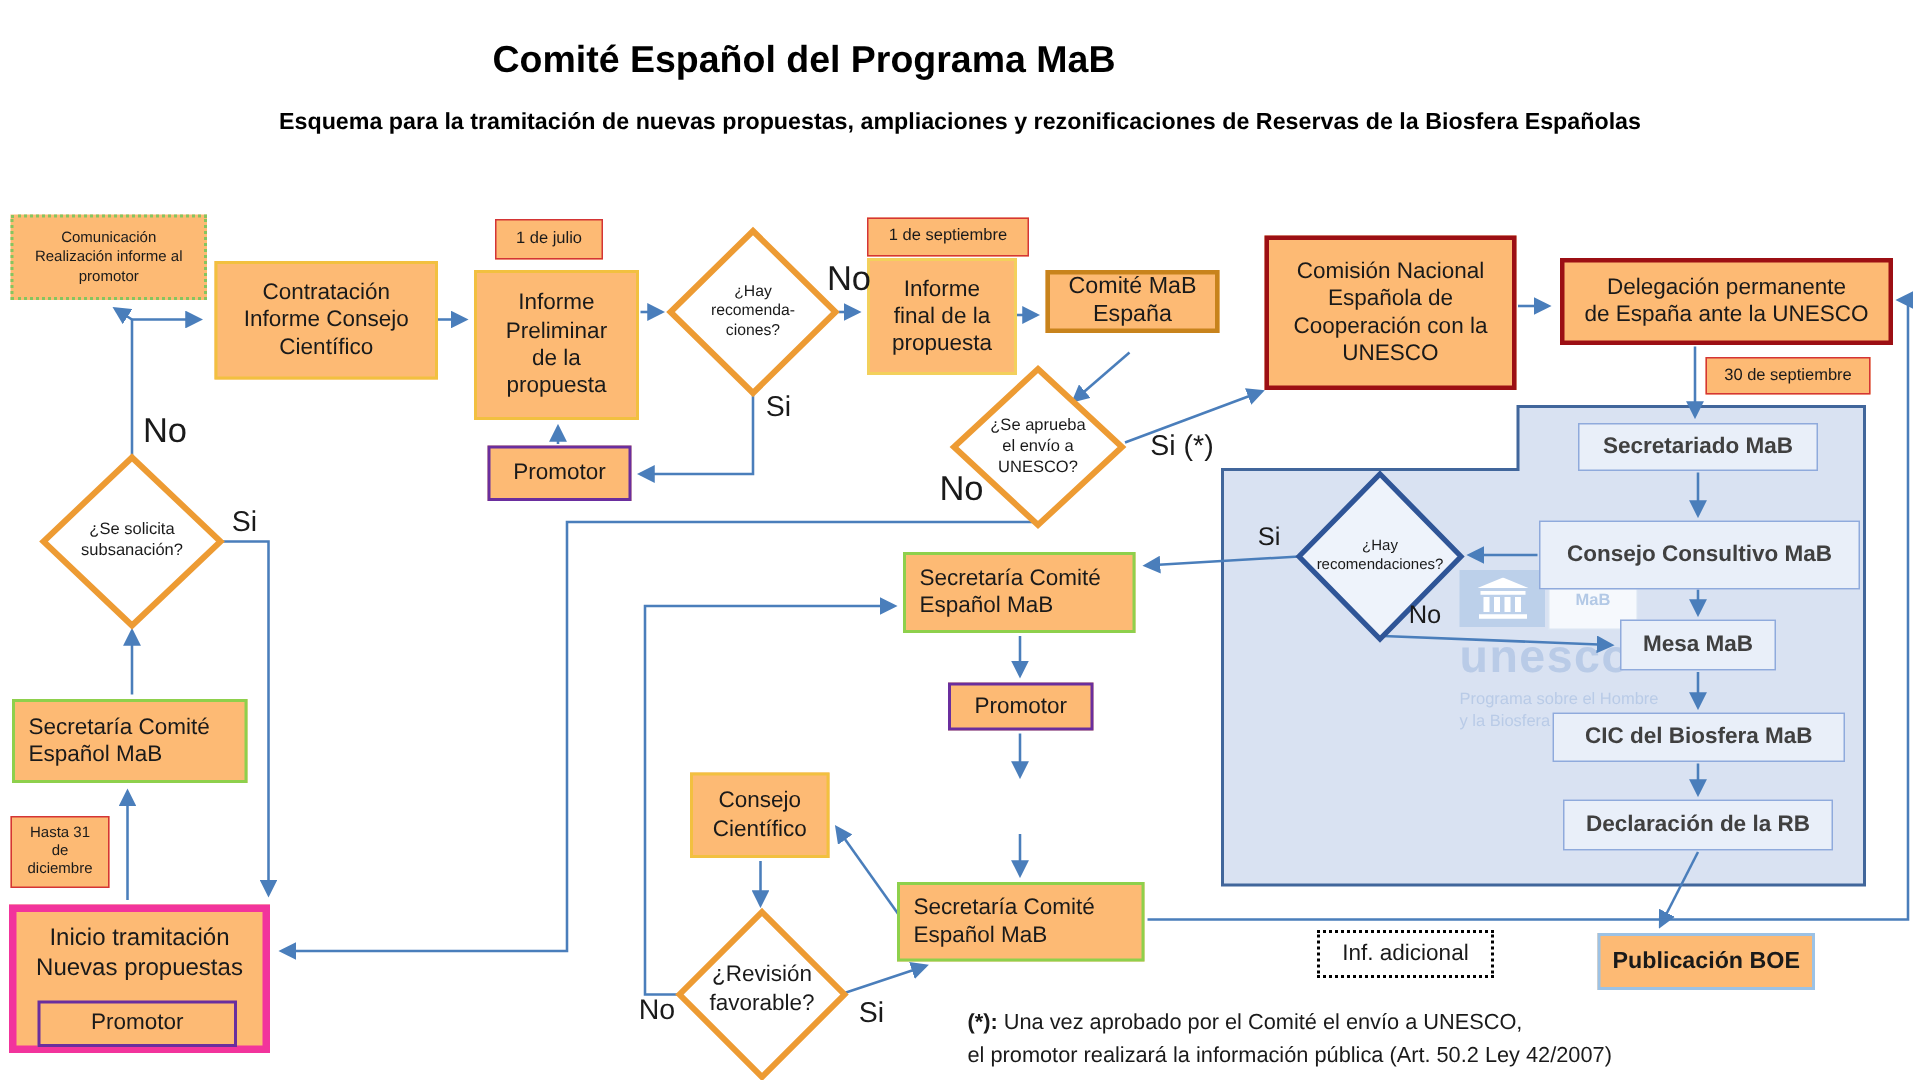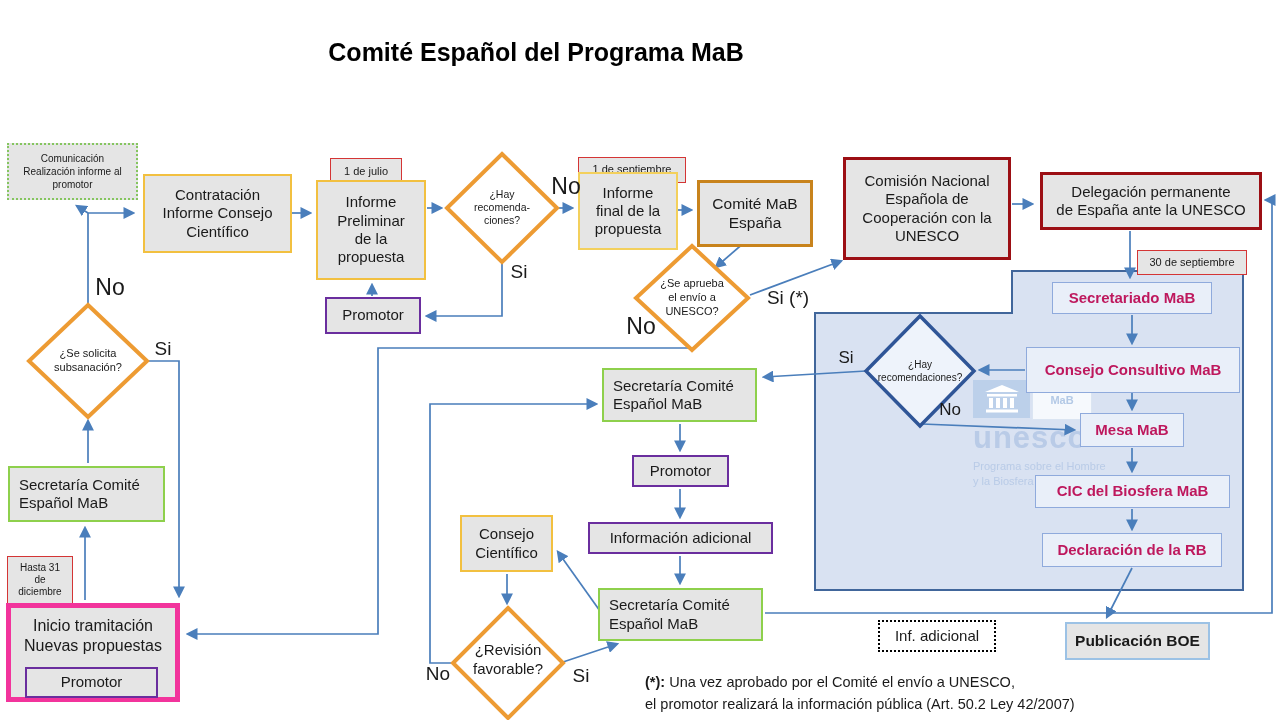--- a/index.html
+++ b/index.html
@@ -1,41 +1,41 @@
 <!DOCTYPE html>
 <html><head>
 <meta charset="utf-8">
 <style>
   html,body{margin:0;padding:0;background:#fff;}
   #canvas{position:relative;width:1280px;height:720px;background:#fff;overflow:hidden;
           font-family:"Liberation Sans",sans-serif;color:#1a1a1a;}
   svg.layer{position:absolute;left:0;top:0;width:1280px;height:720px;}
-  .box{position:absolute;box-sizing:border-box;background:#e5e5e5;display:flex;align-items:center;
+  .box{position:absolute;box-sizing:border-box;background:#fdba74;display:flex;align-items:center;
        justify-content:center;text-align:center;white-space:pre-line;line-height:1.22;
        font-size:15px;color:#1a1a1a;z-index:4;}
   .yellow{border:2.5px solid #f2c040;}
   .yellow2{border:2.5px solid #f3d05c;}
   .orangedark{border:3px solid #c8831c;font-size:15.5px;}
-  .redthin{border:1.6px solid #d43535;font-size:11px;margin-top:12px;}
+  .redthin{border:1.6px solid #d43535;font-size:11px;}
   .darkred{border:3px solid #9c0f14;}
   .green{border:2.5px solid #8ed04c;justify-content:flex-start;text-align:left;padding-left:9px;}
   .purple{border:2.5px solid #6a2e9e;}
   .pink{border:5px solid #f2349c;align-items:flex-start;padding-top:8px;font-size:16px;}
-  .panelbox{border:1.8px solid #8faadc;background:#e9eff9;font-weight:bold;color:#be185d;}
+  .panelbox{border:1.8px solid #8faadc;background:#e9eff9;font-weight:bold;color:#404040;}
   .dottedgreen{border:2px dotted #85c55f;font-size:10px;line-height:1.3;}
   .dottedblack{border:2px dotted #000;background:transparent;}
   .blueborder{border:2px solid #9cc2e5;font-weight:bold;font-size:15.5px;}
   .dtext{position:absolute;transform:translate(-50%,-50%);text-align:center;white-space:pre-line;
          z-index:4;line-height:1.25;}
   .lbl{position:absolute;transform:translate(-50%,-50%);z-index:4;white-space:nowrap;}
   .lbl-lg{font-size:23px;}
   .lbl-md{font-size:19px;}
   .lbl-sm{font-size:17px;}
   #title{position:absolute;left:0;top:26px;width:1072px;text-align:center;font-weight:bold;
-         font-size:25px;color:#000;z-index:4;margin-top:12px;}
+         font-size:25px;color:#000;z-index:4;}
   #subtitle{position:absolute;left:0;top:73px;width:1280px;text-align:center;font-weight:bold;
             font-size:15.5px;color:#000;z-index:4;}
   #watermark{position:absolute;left:973px;top:380px;z-index:2;color:#b9cbe7;}
   #wm-tiles{display:flex;gap:2px;}
   #wm-temple{width:57px;height:38px;background:#bcd0ea;display:flex;align-items:center;justify-content:center;}
   #wm-mab{width:58px;height:38px;background:#f6f9fd;border:1px solid #dbe5f2;display:flex;
           align-items:center;justify-content:center;font-size:11px;font-weight:bold;color:#b3c9e6;}
   #wm-unesco{font-size:31px;font-weight:bold;letter-spacing:1px;line-height:1;margin-top:2px;}
   #wm-tagline{font-size:11px;line-height:1.35;margin-top:6px;white-space:pre-line;}
   #footnote{position:absolute;left:645px;top:671px;width:510px;font-size:14.5px;line-height:1.55;z-index:4;}
@@ -113,57 +113,57 @@
       <path d="M765,613 L1272,613 L1272,200 L1266,200" marker-end="url(#arw)"></path>
     </g>
     <polygon points="502,154 557,208 502,262 447,208" fill="#fff" stroke="#ed9b33" stroke-width="4"></polygon>
     <polygon points="692,246 748,298 692,350 636,298" fill="#fff" stroke="#ed9b33" stroke-width="4"></polygon>
     <polygon points="88,305 147,361 88,417 29,361" fill="#fff" stroke="#ed9b33" stroke-width="4"></polygon>
     <polygon points="508,608 563,663 508,718 453,663" fill="#fff" stroke="#ed9b33" stroke-width="4"></polygon>
     <polygon points="920,316 974,371 920,426 866,371" fill="#eef3fb" stroke="#2f5597" stroke-width="3.5"></polygon>
   </svg>
 
   <div id="title">Comité Español del Programa MaB</div>
+  <div id="subtitle">Esquema para la tramitación de nuevas propuestas, ampliaciones y rezonificaciones de Reservas de la Biosfera Españolas</div>
 
   <div class="box dottedgreen" style="left:7px;top:143px;width:131px;height:57px">Comunicación
 Realización informe al
 promotor</div>
   <div class="box yellow" style="left:143px;top:174px;width:149px;height:79px">Contratación
 Informe Consejo
 Científico</div>
   <div class="box redthin" style="left:330px;top:146px;width:72px;height:27px">1 de julio</div>
   <div class="box yellow" style="left:316px;top:180px;width:110px;height:100px">Informe
 Preliminar
 de la
 propuesta</div>
   <div class="box purple" style="left:325px;top:297px;width:96px;height:37px">Promotor</div>
   <div class="box redthin" style="left:578px;top:145px;width:108px;height:26px">1 de septiembre</div>
   <div class="box yellow2" style="left:578px;top:172px;width:100px;height:78px">Informe
 final de la
 propuesta</div>
-  <div class="box orangedark" style="left:697px;top:180px;width:116px;height:67px">Comité MaB
+  <div class="box orangedark" style="left:697px;top:180px;width:116px;height:42px">Comité MaB
 España</div>
   <div class="box darkred" style="left:843px;top:157px;width:168px;height:103px">Comisión Nacional
 Española de
 Cooperación con la
 UNESCO</div>
   <div class="box darkred" style="left:1040px;top:172px;width:222px;height:58px">Delegación permanente
 de España ante la UNESCO</div>
   <div class="box redthin" style="left:1137px;top:238px;width:110px;height:25px">30  de septiembre</div>
 
   <div class="box panelbox" style="left:1052px;top:282px;width:160px;height:32px">Secretariado MaB</div>
   <div class="box panelbox" style="left:1026px;top:347px;width:214px;height:46px">Consejo Consultivo MaB</div>
   <div class="box panelbox" style="left:1080px;top:413px;width:104px;height:34px">Mesa MaB</div>
   <div class="box panelbox" style="left:1035px;top:475px;width:195px;height:33px">CIC del Biosfera MaB</div>
   <div class="box panelbox" style="left:1042px;top:533px;width:180px;height:34px">Declaración de la RB</div>
 
   <div class="box green" style="left:602px;top:368px;width:155px;height:54px">Secretaría Comité
 Español MaB</div>
   <div class="box purple" style="left:632px;top:455px;width:97px;height:32px">Promotor</div>
-  <div class="box purple" style="left:588px;top:522px;width:185px;height:32px">Información adicional</div>
   <div class="box yellow" style="left:460px;top:515px;width:93px;height:57px">Consejo
 Científico</div>
   <div class="box green" style="left:598px;top:588px;width:165px;height:53px">Secretaría Comité
 Español MaB</div>
   <div class="box dottedblack" style="left:878px;top:620px;width:118px;height:32px">Inf. adicional</div>
   <div class="box blueborder" style="left:1065px;top:622px;width:145px;height:38px">Publicación BOE</div>
 
   <div class="box green" style="left:8px;top:466px;width:157px;height:56px">Secretaría Comité
 Español MaB</div>
   <div class="box redthin" style="left:7px;top:544px;width:66px;height:48px;font-size:10px">Hasta 31

